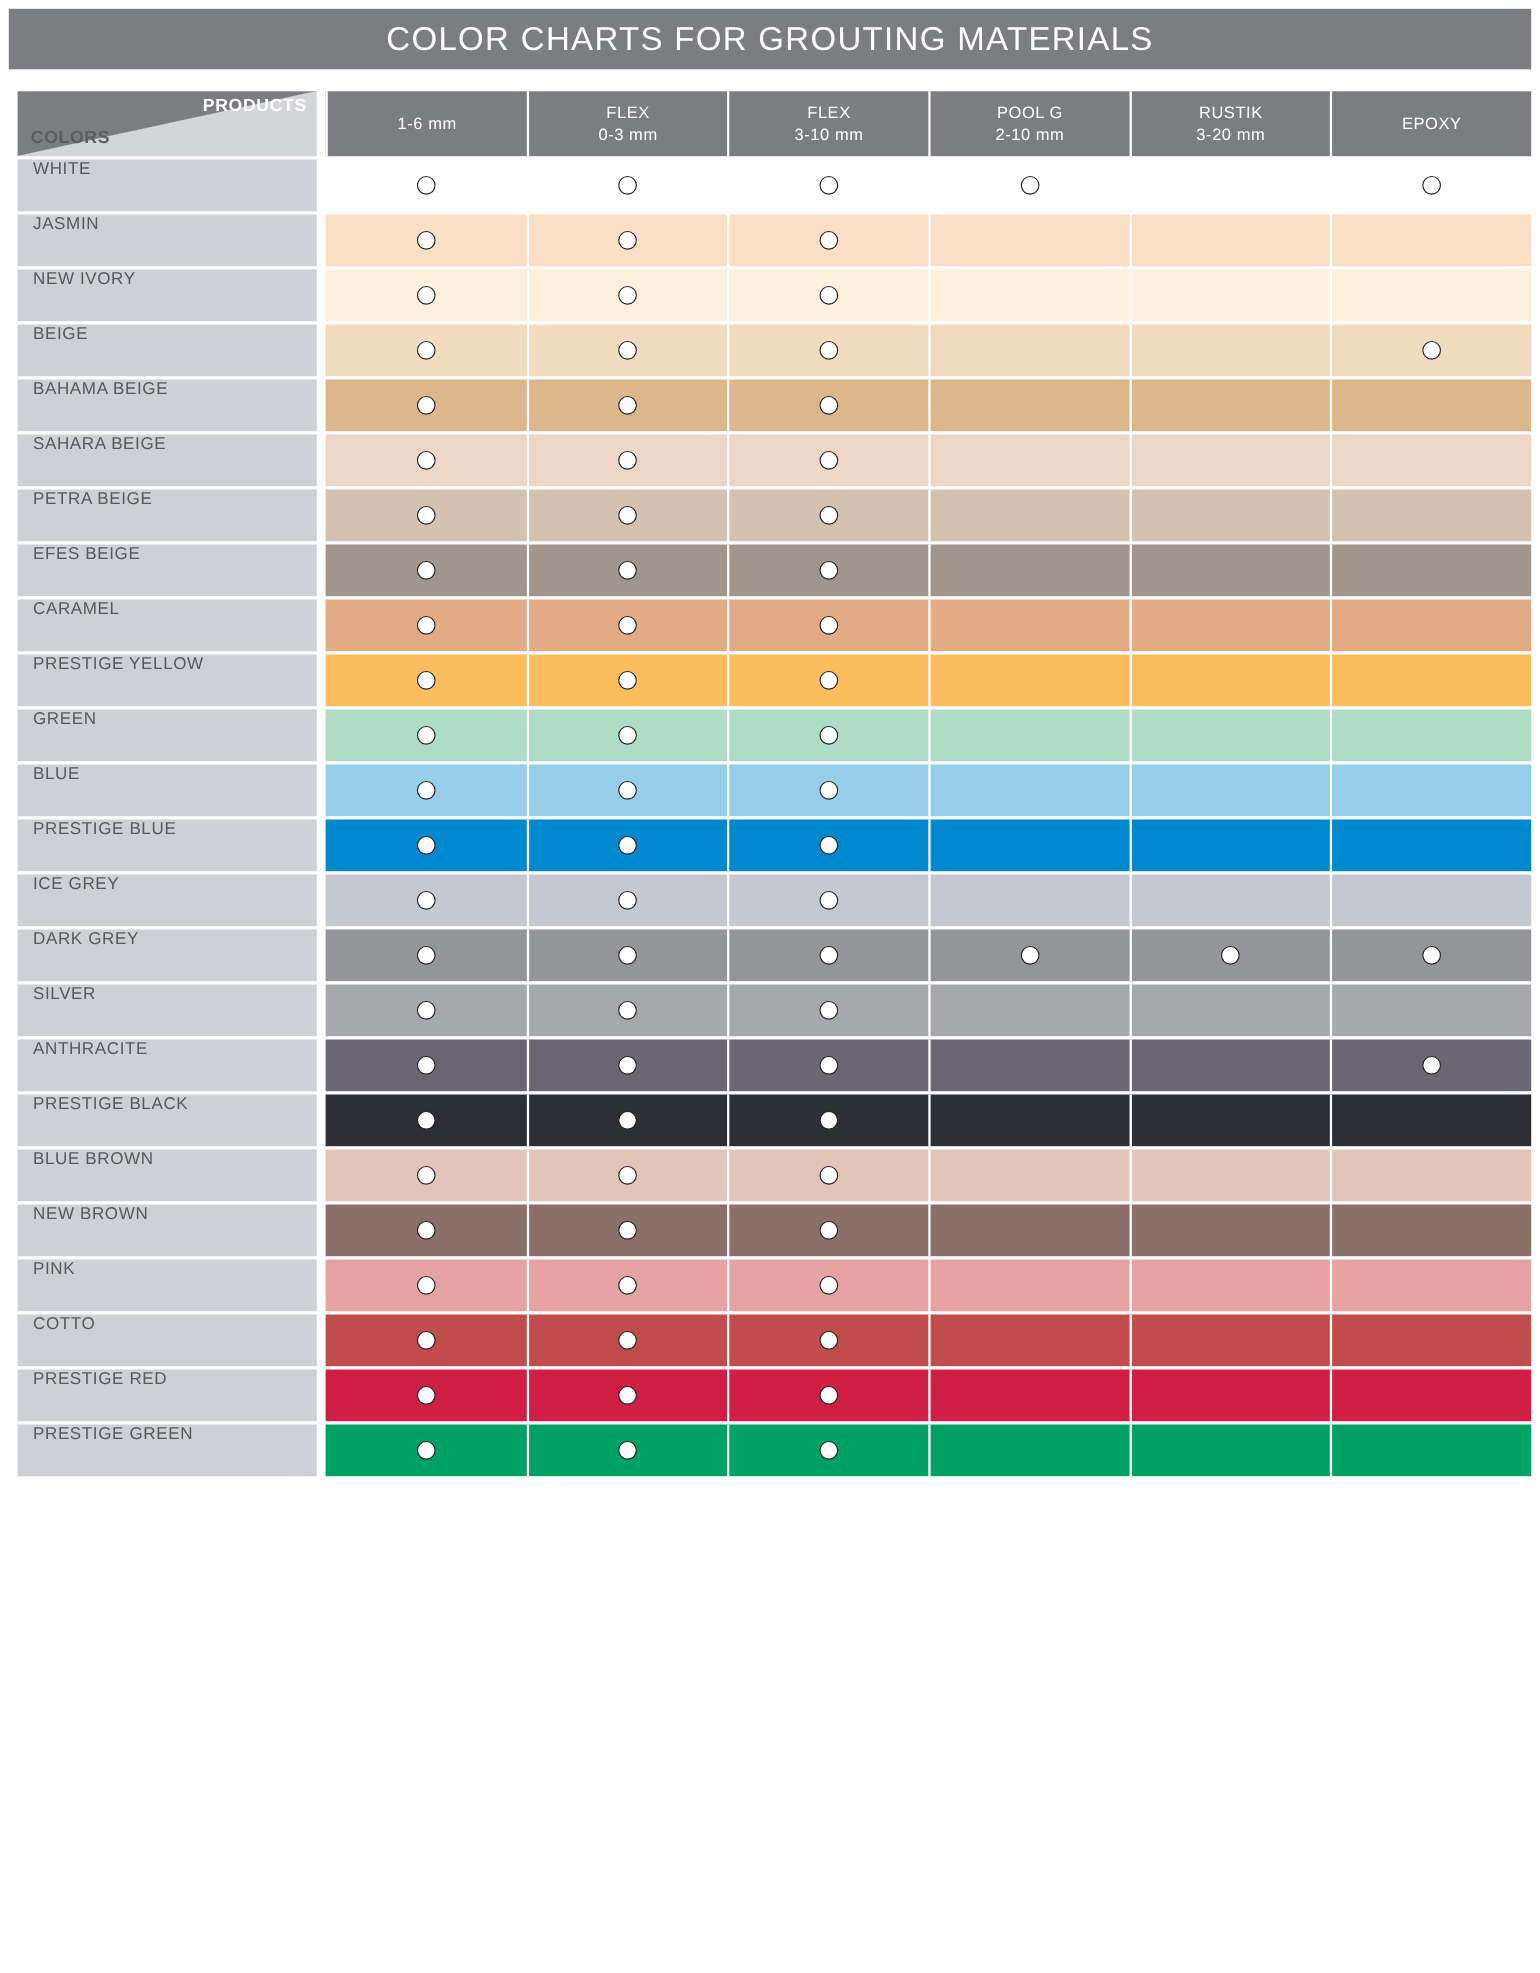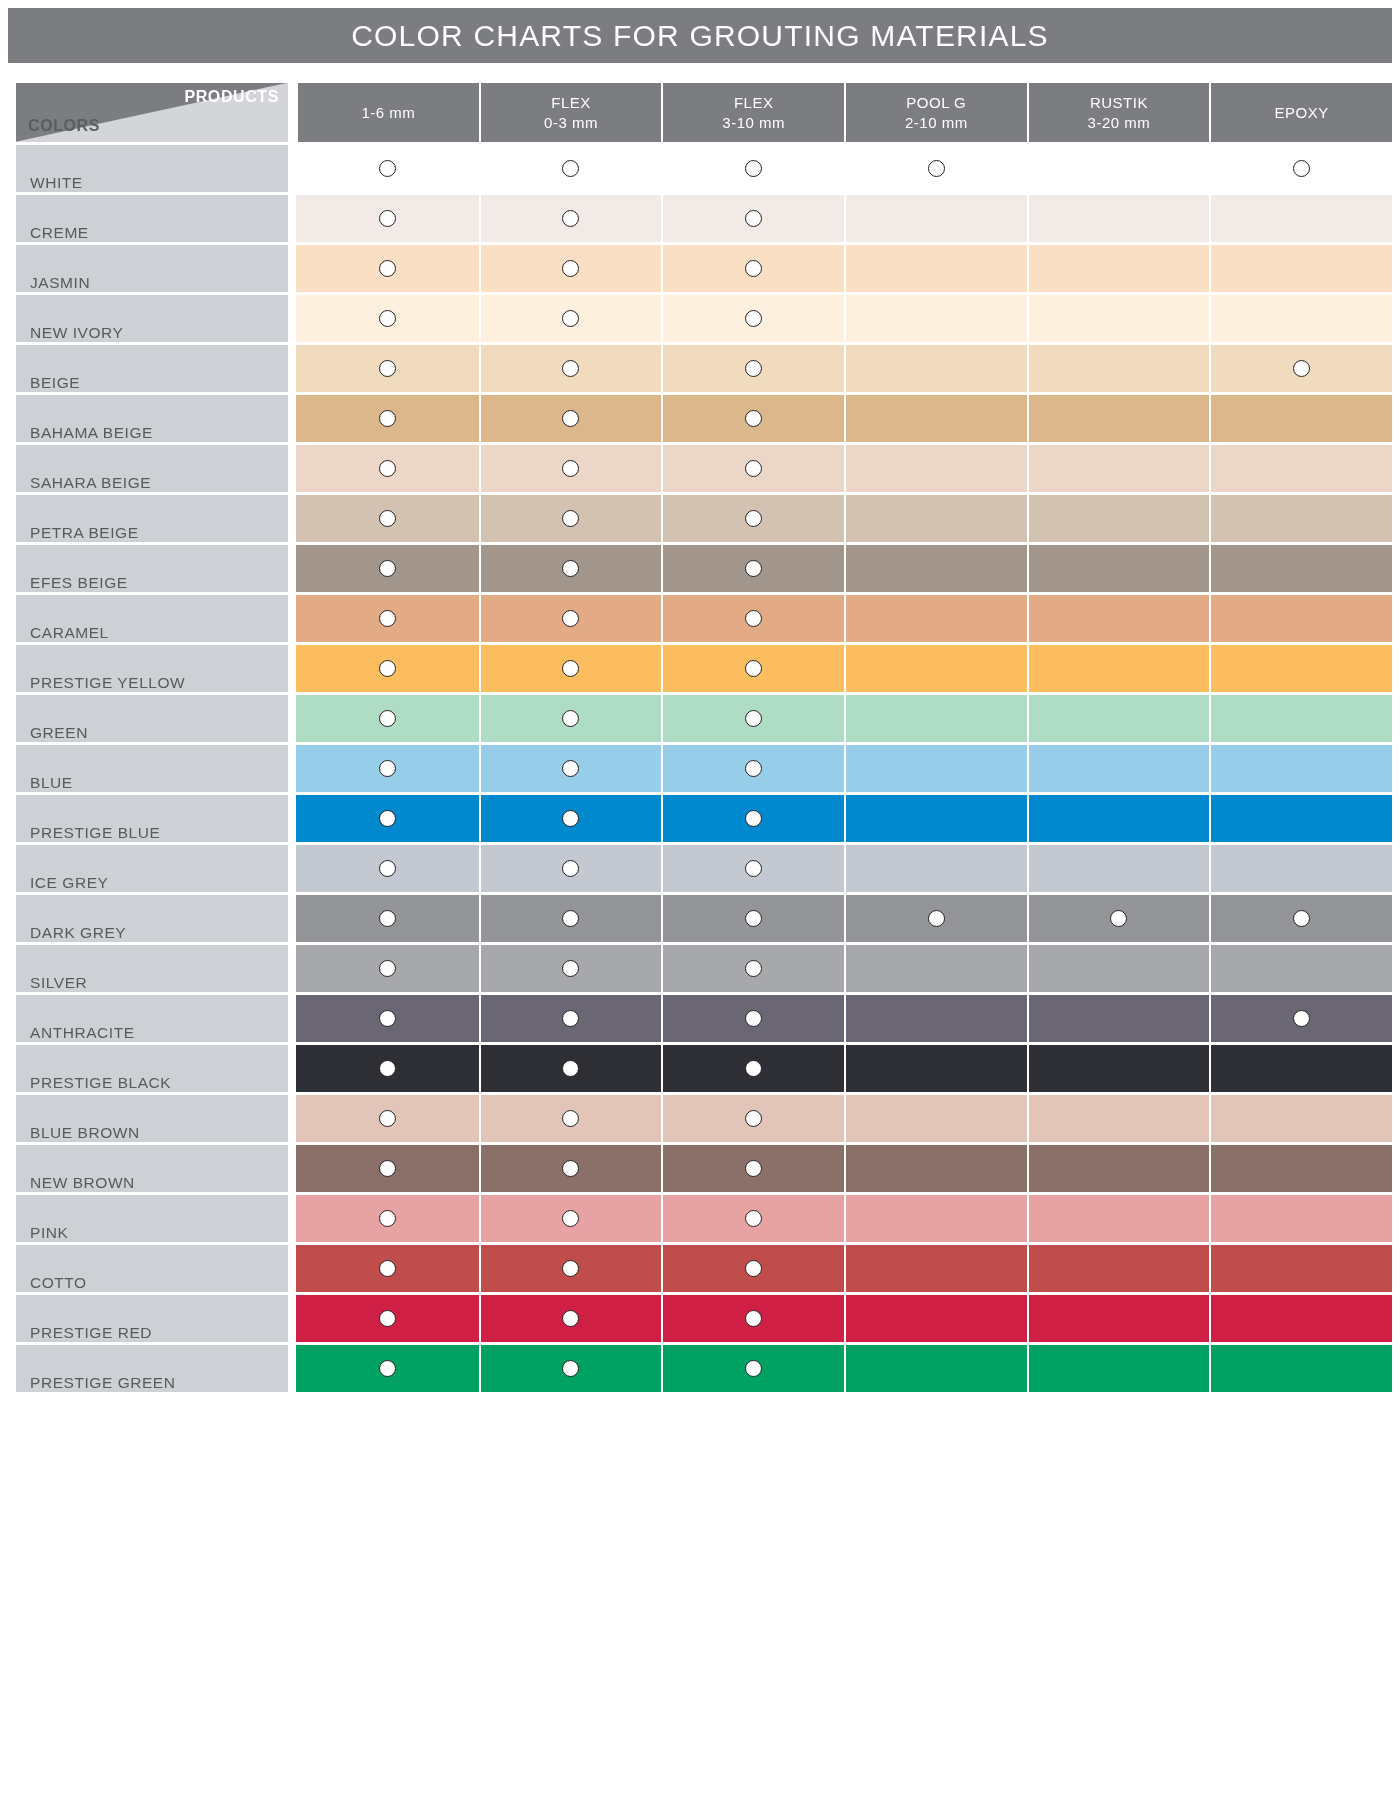--- a/index.html
+++ b/index.html
@@ -95,21 +95,21 @@
   td.cname{
     padding:0;
     height:50px;
     vertical-align:middle;
   }
   .cname-inner{
     margin:0 8px 3px 8px;
     height:47px;
     background:#cdd0d5;
     display:flex;
-    align-items:flex-end;
+    align-items:flex-start;
     padding-left:14px;
     box-sizing:border-box;
   }
   .cname-inner span{
     color:#58595b;
     font-size:15.5px;
     letter-spacing:.55px;
     white-space:nowrap;
   }
 
@@ -223,51 +223,20 @@
           </td>
           <td class="sw">
             <div class="sw-inner" style="background: rgb(255, 255, 255);">
               <div class="dot"></div>
             </div>
           </td>
         </tr>
         <tr>
           <td class="cname">
             <div class="cname-inner">
-              <span>CREME</span>
-            </div>
-          </td>
-          <td class="sw first">
-            <div class="sw-inner" style="background: rgb(242, 234, 230);">
-              <div class="dot"></div>
-            </div>
-          </td>
-          <td class="sw">
-            <div class="sw-inner" style="background: rgb(242, 234, 230);">
-              <div class="dot"></div>
-            </div>
-          </td>
-          <td class="sw">
-            <div class="sw-inner" style="background: rgb(242, 234, 230);">
-              <div class="dot"></div>
-            </div>
-          </td>
-          <td class="sw">
-            <div class="sw-inner" style="background: rgb(242, 234, 230);"></div>
-          </td>
-          <td class="sw">
-            <div class="sw-inner" style="background: rgb(242, 234, 230);"></div>
-          </td>
-          <td class="sw">
-            <div class="sw-inner" style="background: rgb(242, 234, 230);"></div>
-          </td>
-        </tr>
-        <tr>
-          <td class="cname">
-            <div class="cname-inner">
               <span>JASMIN</span>
             </div>
           </td>
           <td class="sw first">
             <div class="sw-inner" style="background: rgb(250, 223, 197);">
               <div class="dot"></div>
             </div>
           </td>
           <td class="sw">
             <div class="sw-inner" style="background: rgb(250, 223, 197);">

